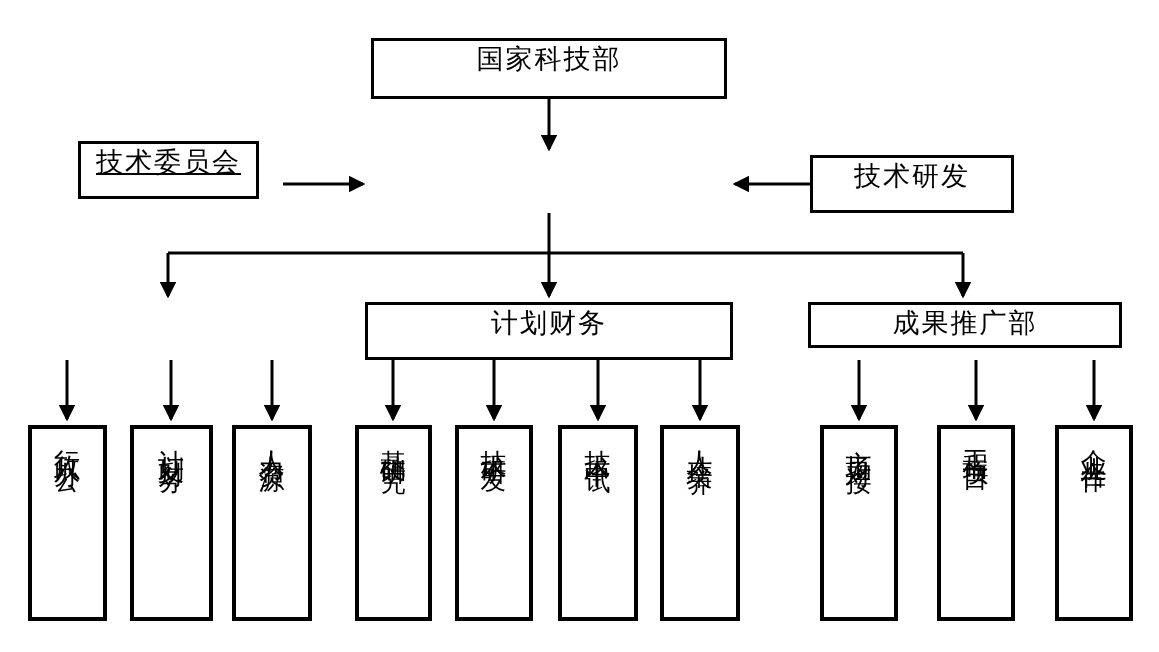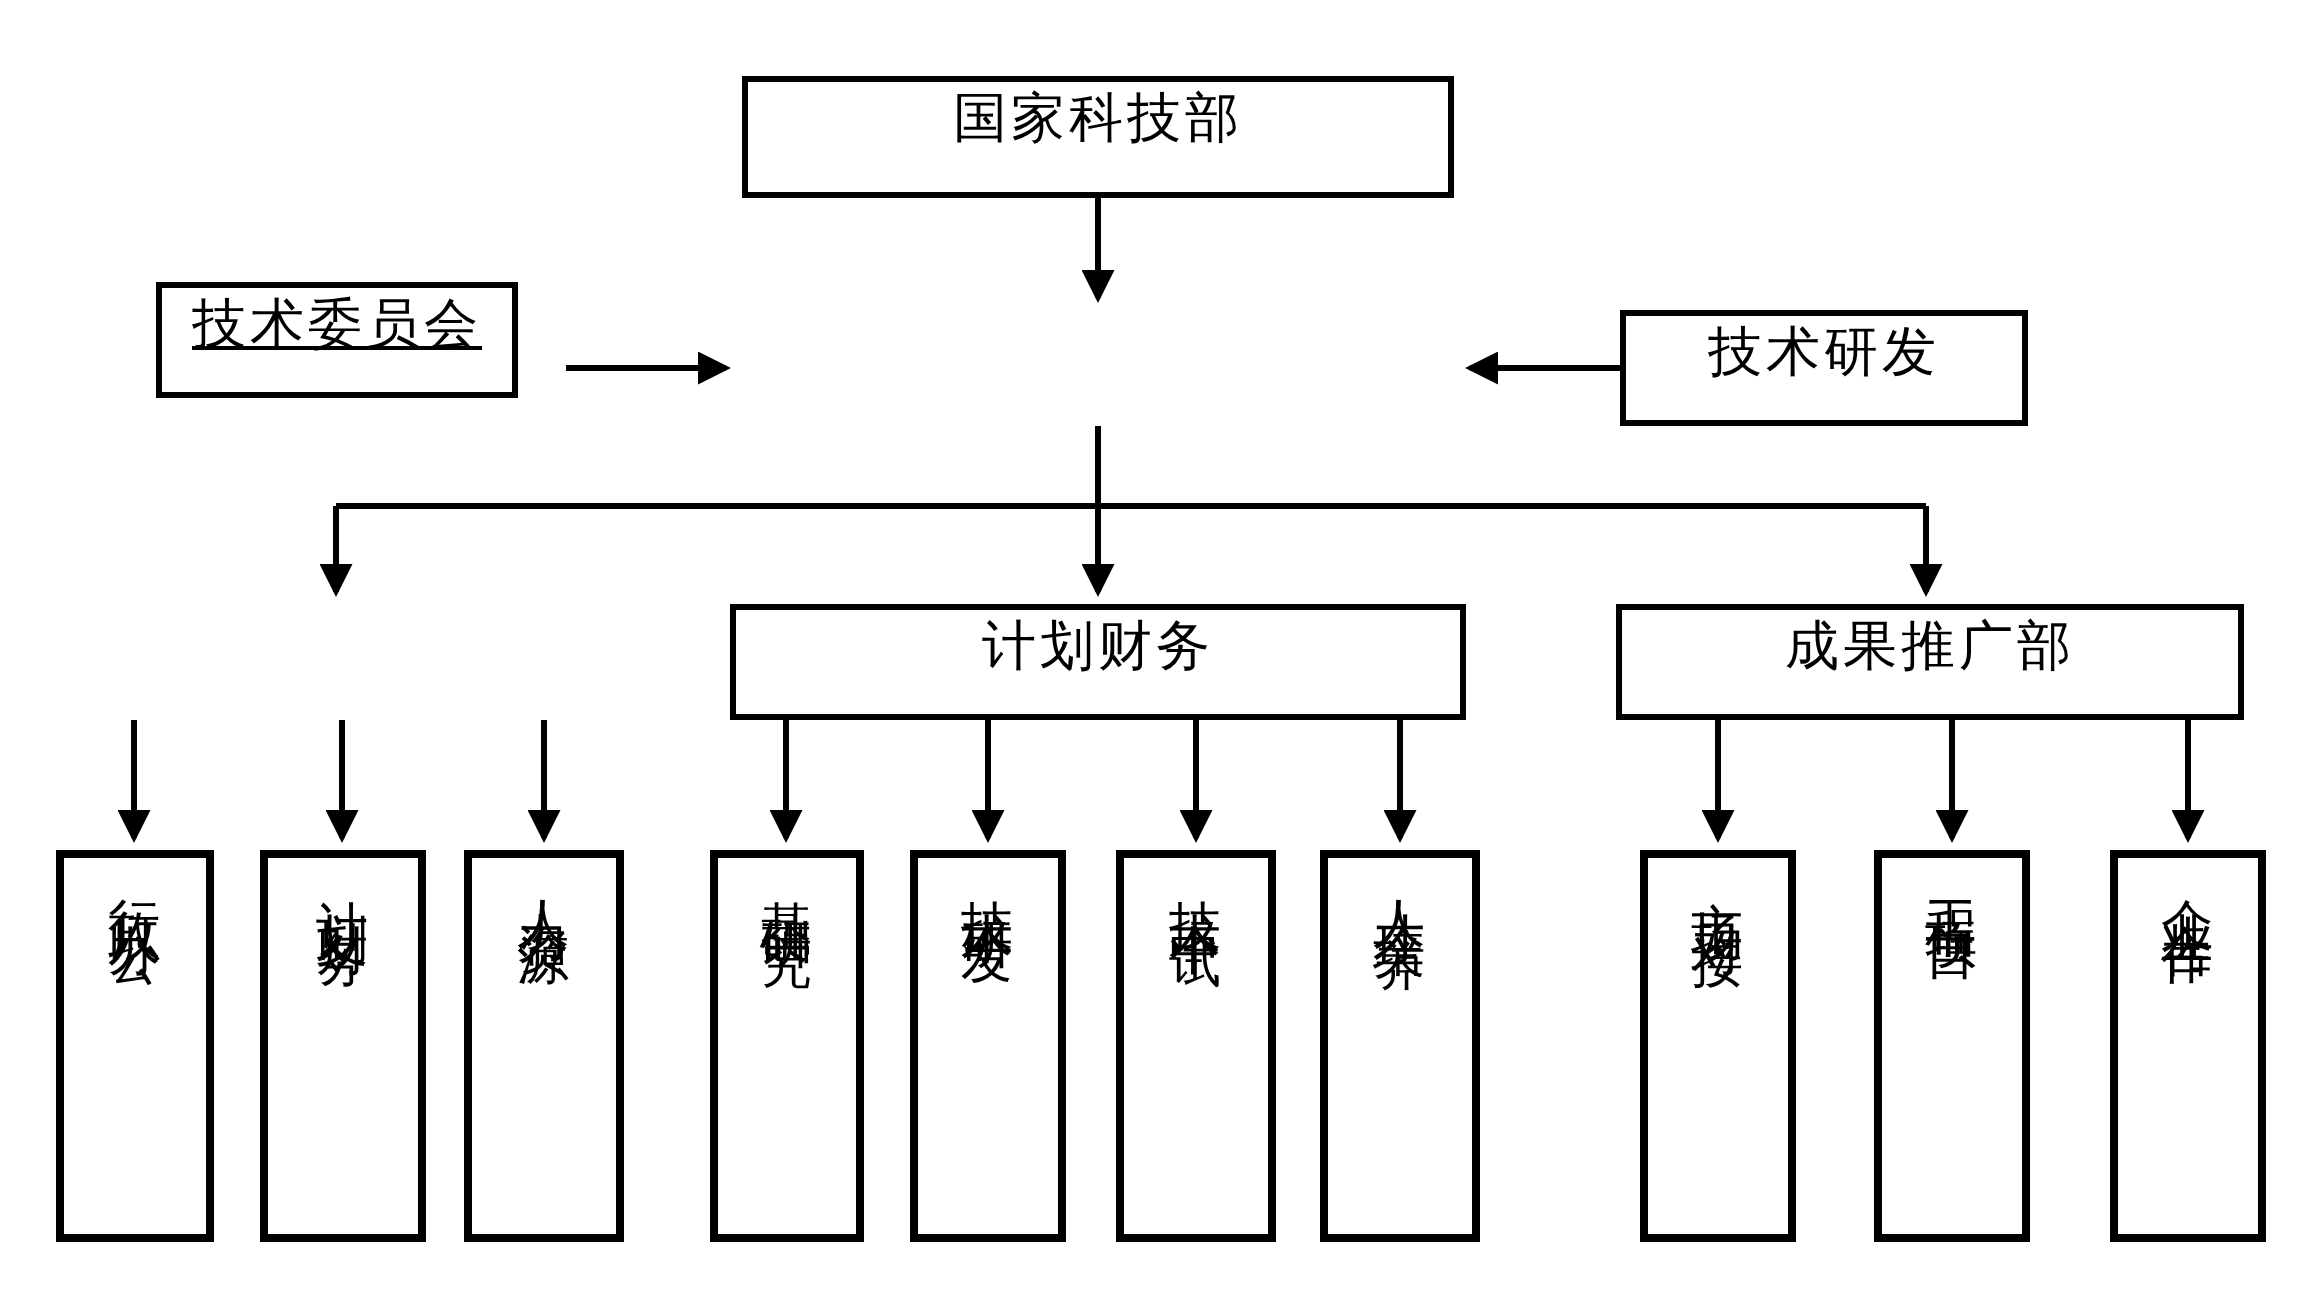--- a/index.html
+++ b/index.html
@@ -42,21 +42,21 @@
     line-height: 1;
   }
   
   .b-root   { left: 371px; top: 38px;  width: 356px; height: 61px; }
   .b-center { left: 371px; top: 155px; width: 356px; height: 58px; }
   .b-lcom   { left: 78px;  top: 141px; width: 181px; height: 58px; text-decoration: underline; }
   .b-rcom   { left: 810px; top: 155px; width: 204px; height: 58px; }
   
   .b-d1 { left: 30px;  top: 302px; width: 277px; height: 58px; }
   .b-d2 { left: 365px; top: 302px; width: 368px; height: 58px; }
-  .b-d3 { left: 808px; top: 302px; width: 314px; height: 58px; }
+  .b-d3 { left: 808px; top: 302px; width: 314px; height: 46px; }
   
   .b-s11 { left: 28px;   top: 425px; width: 79px; height: 196px; }
   .b-s12 { left: 130px;  top: 425px; width: 83px; height: 196px; }
   .b-s13 { left: 232px;  top: 425px; width: 80px; height: 196px; }
   .b-s21 { left: 355px;  top: 425px; width: 77px; height: 196px; }
   .b-s22 { left: 455px;  top: 425px; width: 78px; height: 196px; }
   .b-s23 { left: 558px;  top: 425px; width: 80px; height: 196px; }
   .b-s24 { left: 660px;  top: 425px; width: 80px; height: 196px; }
   .b-s31 { left: 820px;  top: 425px; width: 78px; height: 196px; }
   .b-s32 { left: 937px;  top: 425px; width: 78px; height: 196px; }

